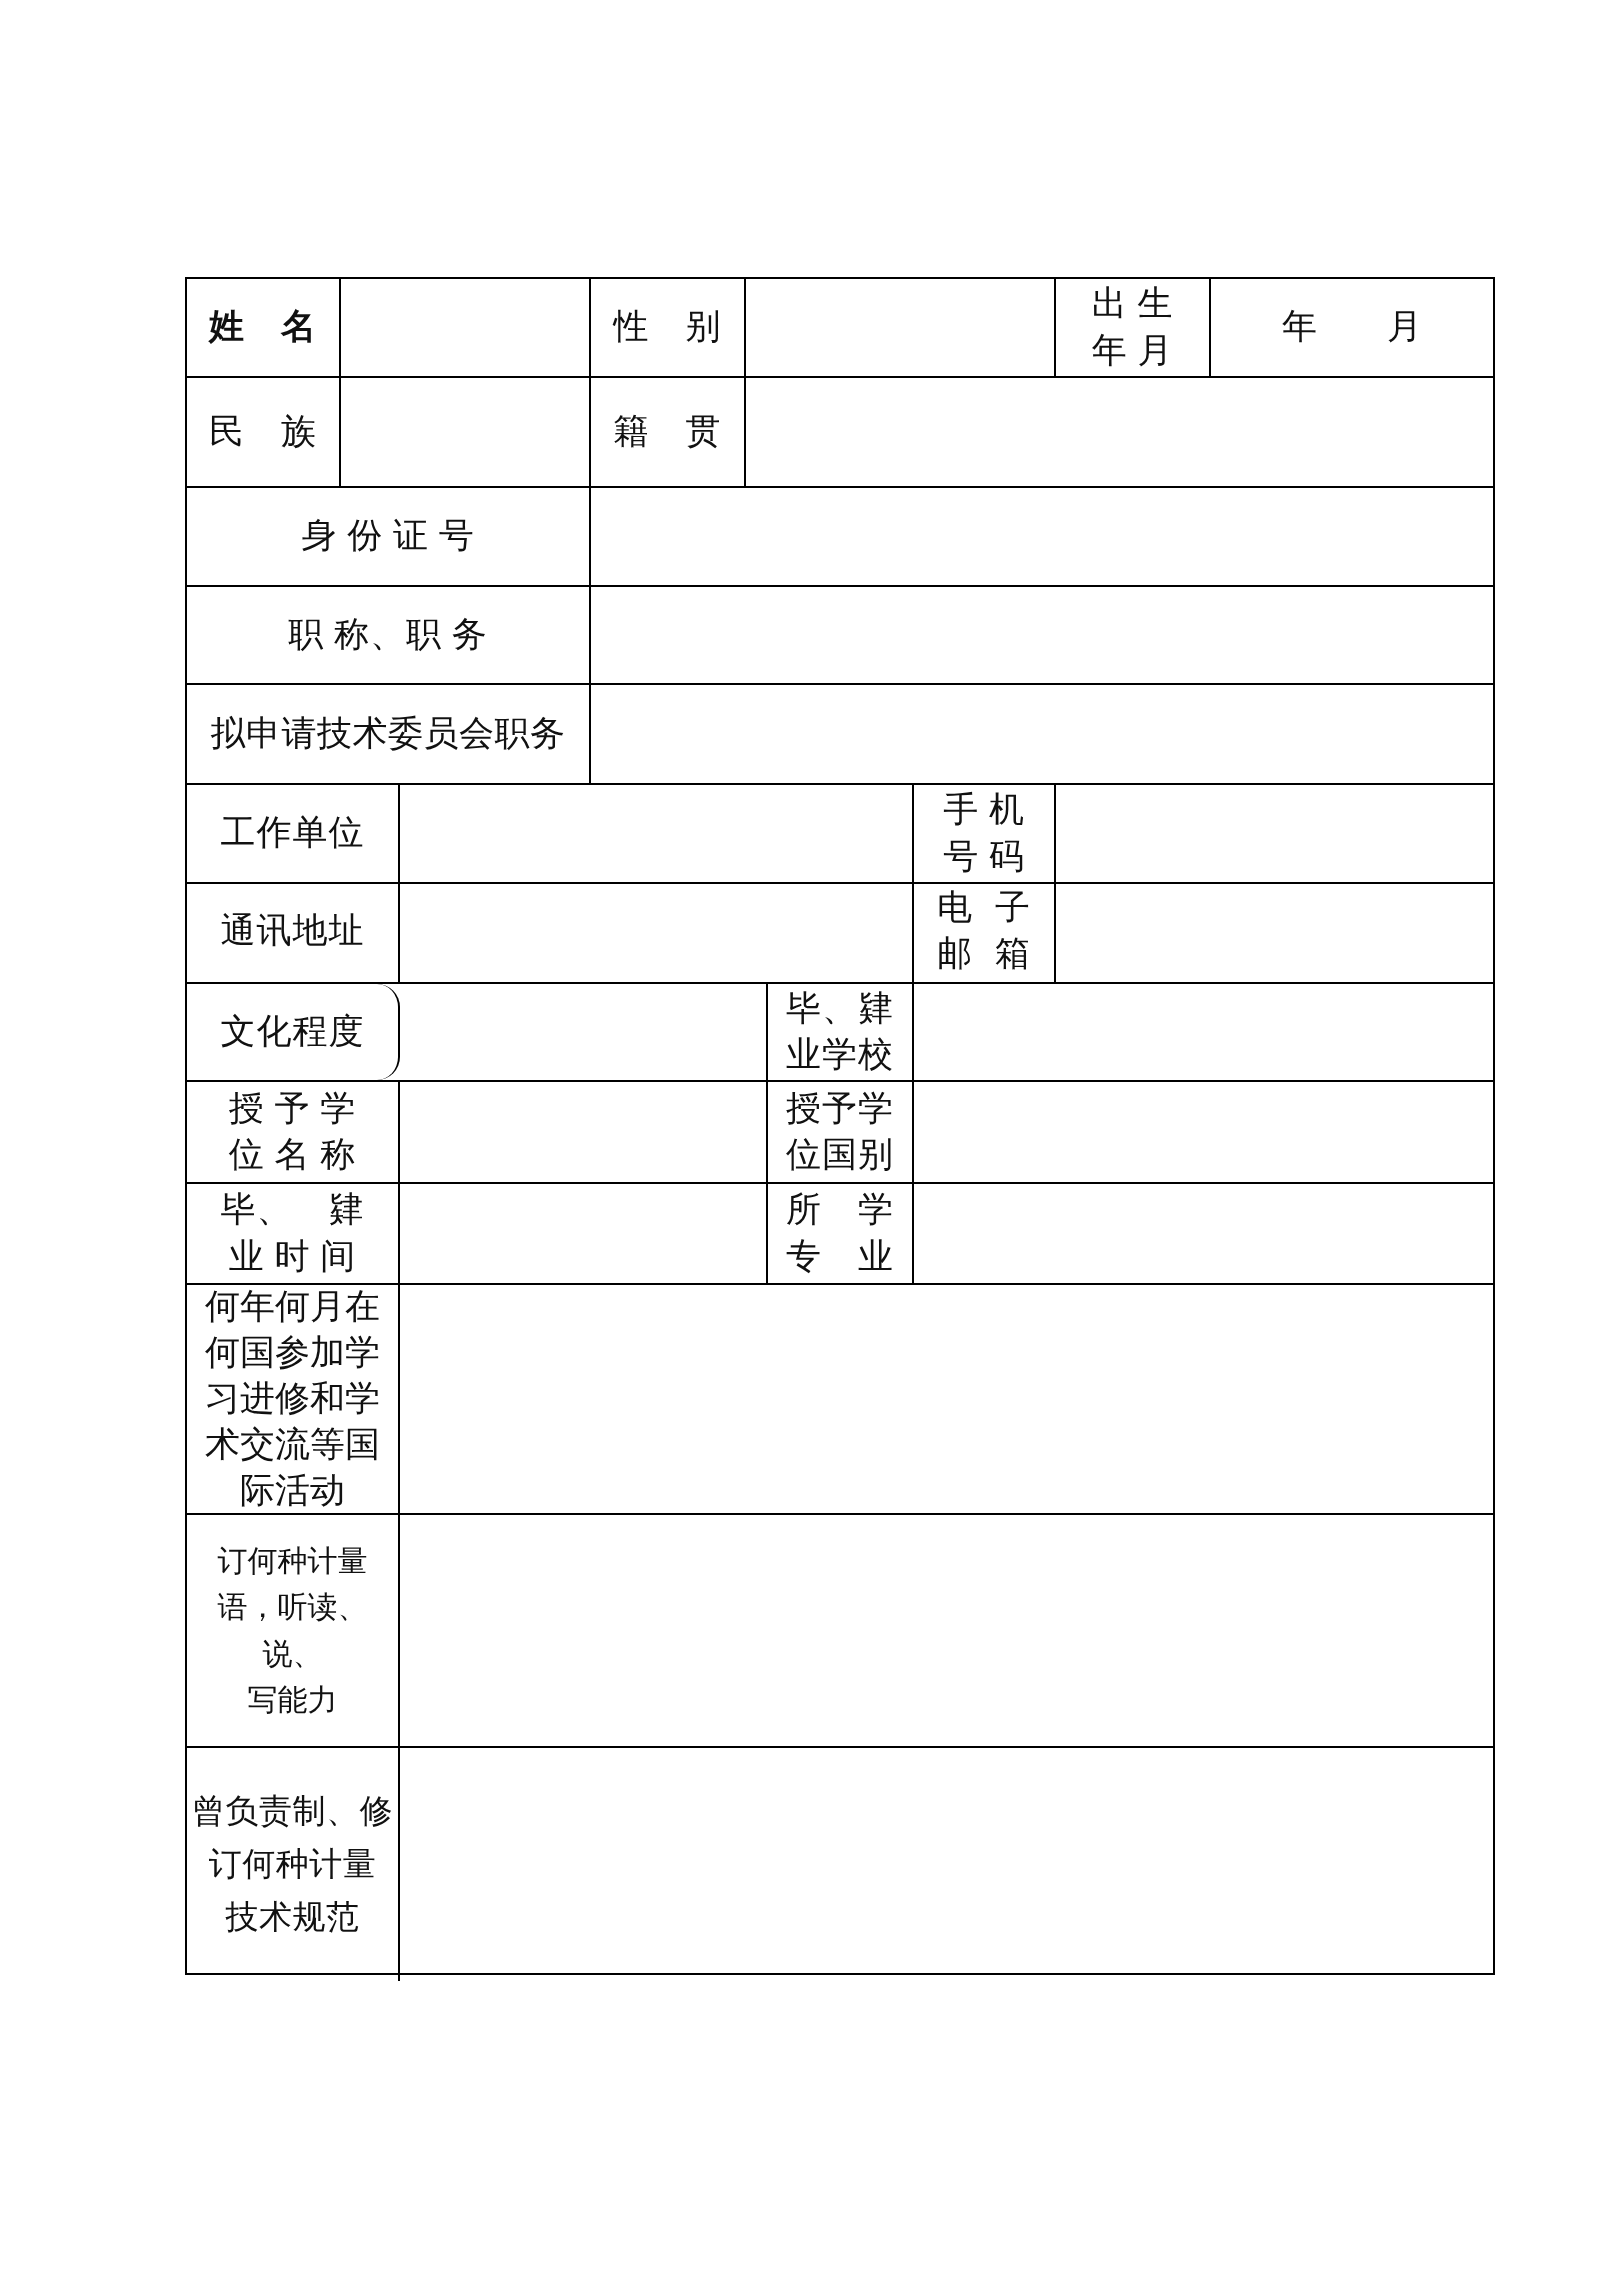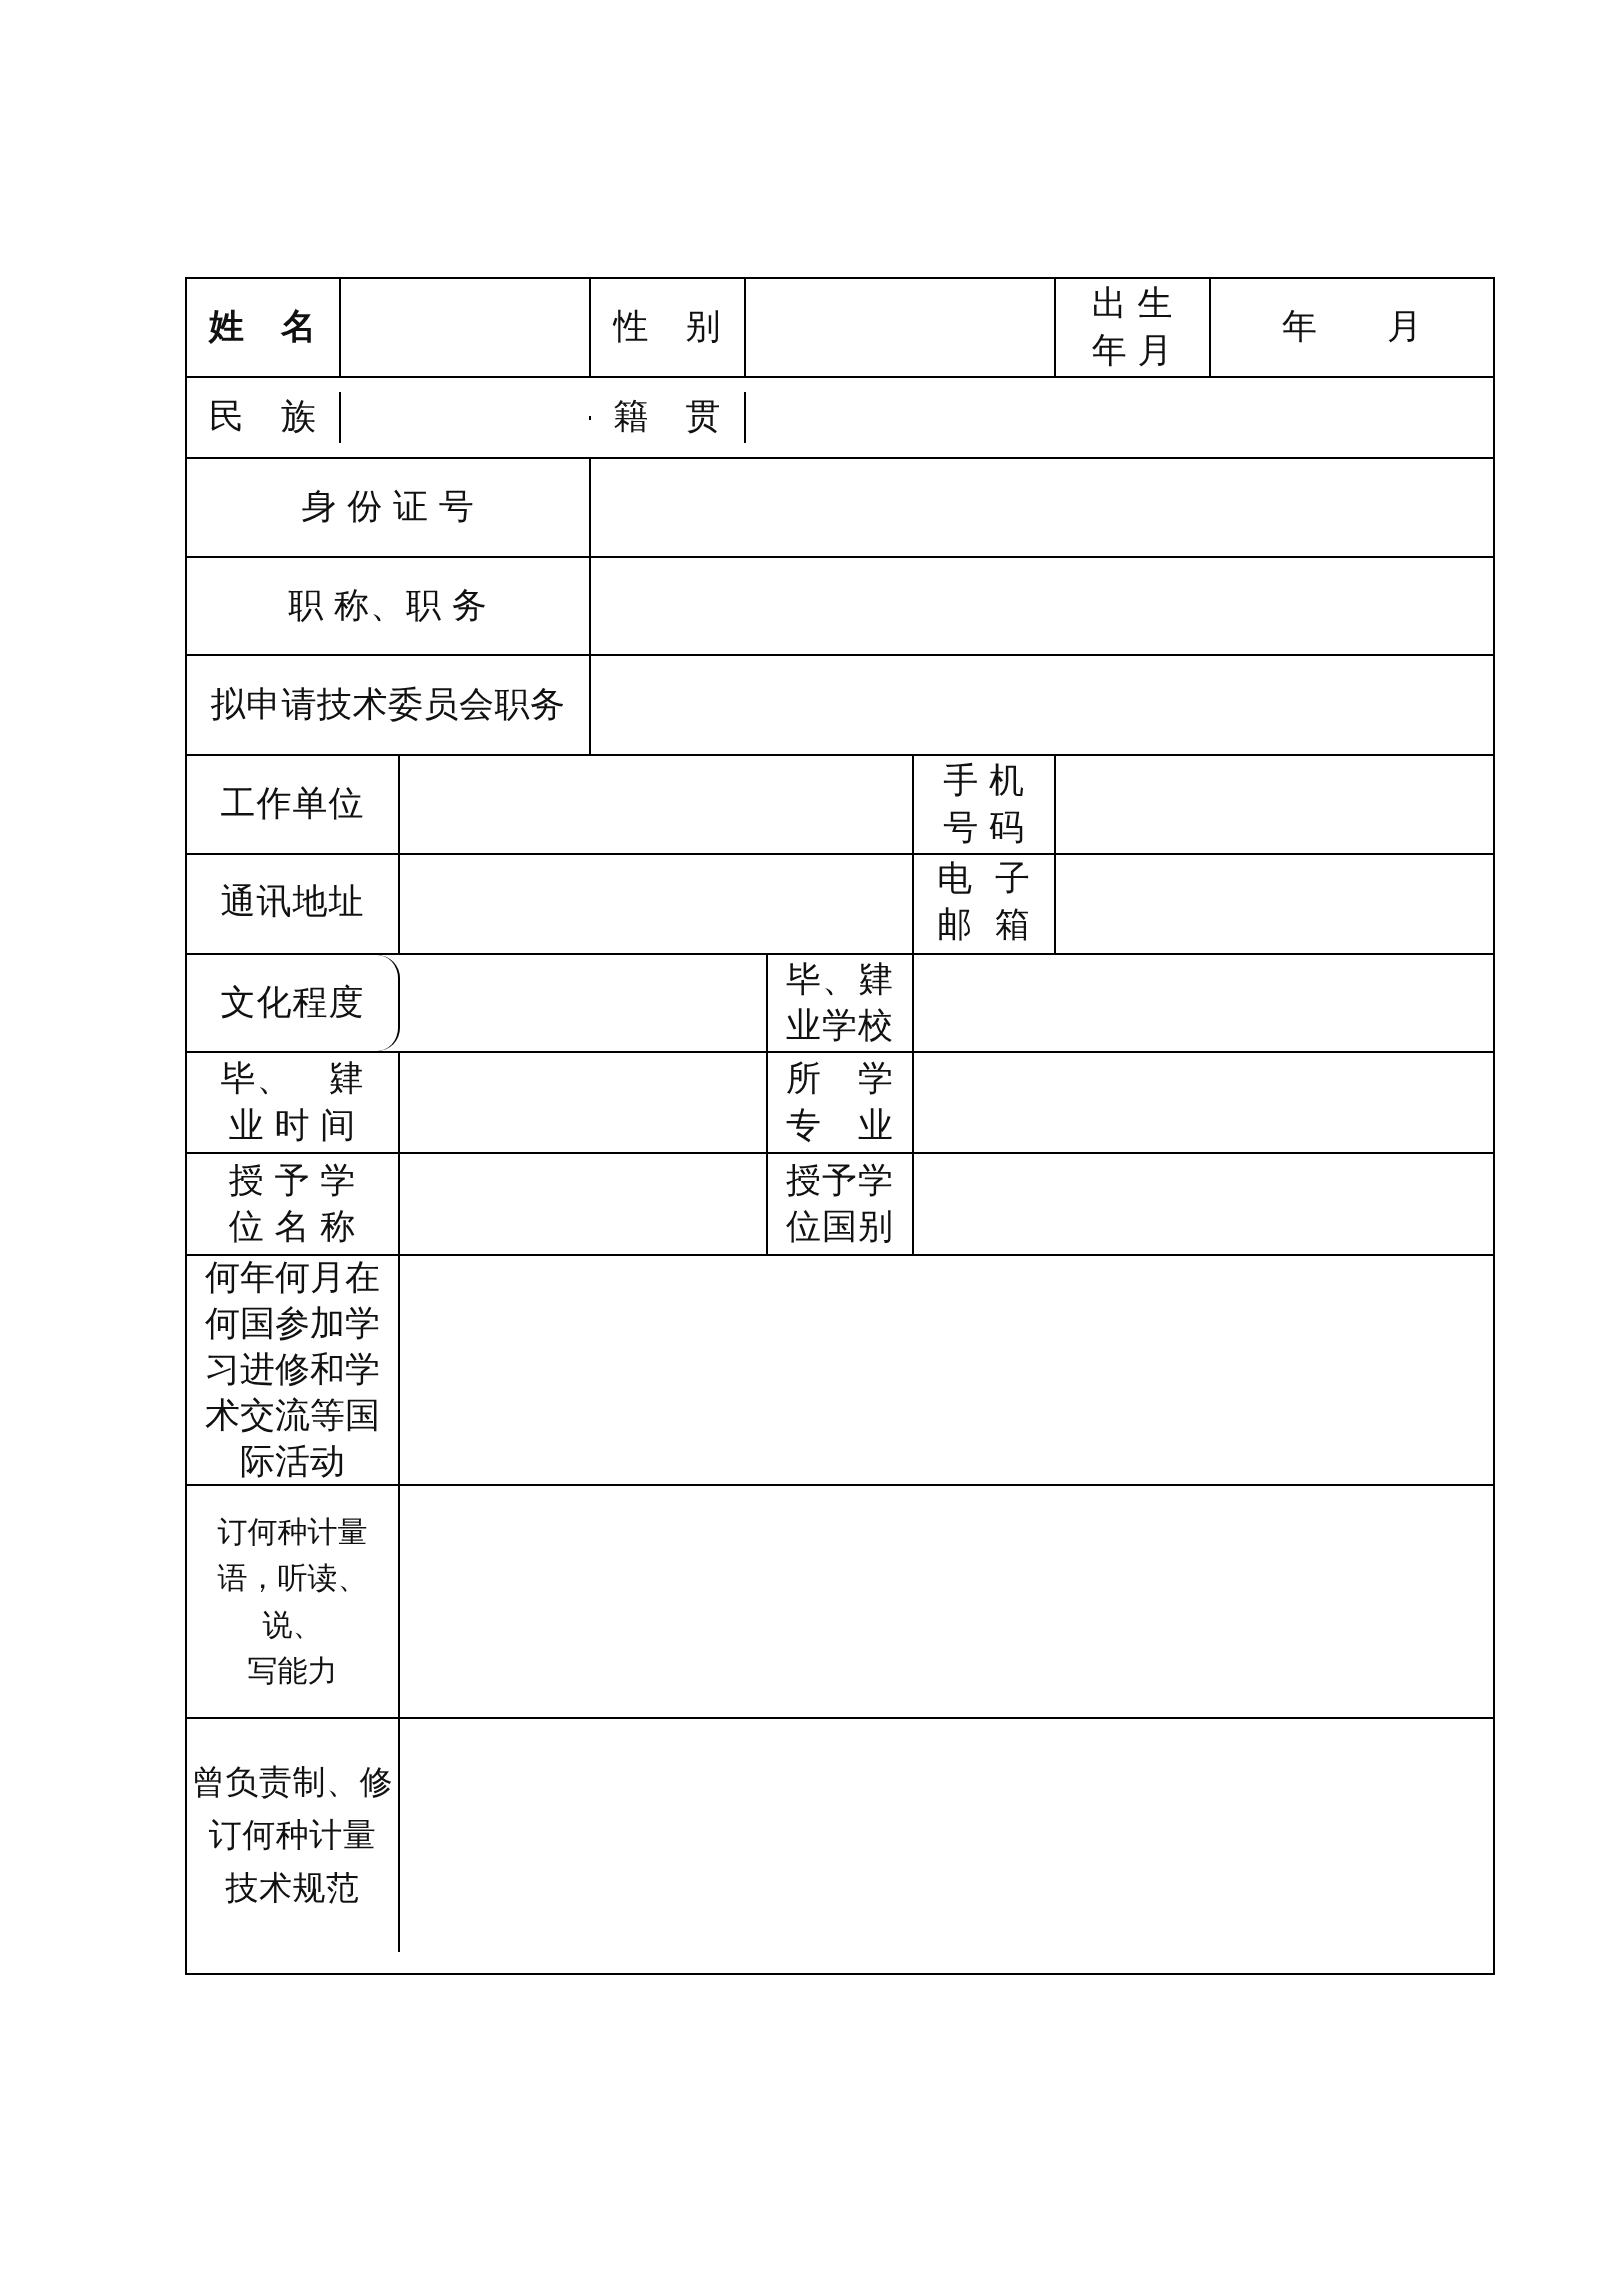--- a/index.html
+++ b/index.html
@@ -71,21 +71,21 @@
   <div class="form-table" data-name="form-table">
       <div class="t-row" data-name="row-name-gender-birth" style="height: 99px;">
         <div class="t-cell label" data-name="name-label" style="flex: 0 0 154px; width: 154px; font-weight: bold;">姓　名</div>
         <div class="t-cell input" data-name="name-input-cell" style="flex: 0 0 250px; width: 250px;"></div>
         <div class="t-cell label" data-name="gender-label" style="flex: 0 0 155px; width: 155px;">性　别</div>
         <div class="t-cell input" data-name="gender-input-cell" style="flex: 0 0 310px; width: 310px;"></div>
         <div class="t-cell label" data-name="birth-date-label" style="flex: 0 0 155px; width: 155px;">出 生
 年 月</div>
         <div class="t-cell input" data-name="birth-date-input-cell" style="flex: 1 1 auto;">年　　月</div>
       </div>
-      <div class="t-row" data-name="row-ethnicity-nativeplace" style="height: 81px; align-items: center;">
+      <div class="t-row" data-name="row-ethnicity-nativeplace" style="height: 110px;">
         <div class="t-cell label" data-name="ethnicity-label" style="flex: 0 0 154px; width: 154px;">民　族</div>
         <div class="t-cell input" data-name="ethnicity-input-cell" style="flex: 0 0 250px; width: 250px;"></div>
         <div class="t-cell label" data-name="native-place-label" style="flex: 0 0 155px; width: 155px;">籍　贯</div>
         <div class="t-cell input" data-name="native-place-input-cell" style="flex: 1 1 auto;"></div>
       </div>
       <div class="t-row" data-name="row-id-number" style="height: 99px;">
         <div class="t-cell label" data-name="id-number-label" style="flex: 0 0 404px; width: 404px;">身 份  证 号</div>
         <div class="t-cell input" data-name="id-number-input-cell" style="flex: 1 1 auto;"></div>
       </div>
       <div class="t-row" data-name="row-title-position" style="height: 98px;">
@@ -110,35 +110,35 @@
 邮 箱</div>
         <div class="t-cell input" data-name="email-input-cell" style="flex: 1 1 auto;"></div>
       </div>
       <div class="t-row" data-name="row-education-school" style="height: 98px;">
         <div class="t-cell label" data-name="education-level-label" style="flex: 0 0 213px; width: 213px; border-radius: 23px;">文化程度</div>
         <div class="t-cell input" data-name="education-level-input-cell" style="flex: 0 0 368px; width: 368px;"></div>
         <div class="t-cell label" data-name="graduation-school-label" style="flex: 0 0 146px; width: 146px; text-align: center;">毕、肄
 业学校</div>
         <div class="t-cell input" data-name="graduation-school-input-cell" style="flex: 1 1 auto;"></div>
       </div>
+      <div class="t-row" data-name="row-degree-name-country" style="height: 102px;">
+        <div class="t-cell label" data-name="degree-name-label" style="flex: 0 0 213px; width: 213px;">授 予 学
+位 名 称</div>
+        <div class="t-cell input" data-name="degree-name-input-cell" style="flex: 0 0 368px; width: 368px;"></div>
+        <div class="t-cell label" data-name="degree-country-label" style="flex: 0 0 146px; width: 146px;">授予学
+位国别</div>
+        <div class="t-cell input" data-name="degree-country-input-cell" style="flex: 1 1 auto;"></div>
+      </div>
       <div class="t-row" data-name="row-gradtime-major" style="height: 101px;">
         <div class="t-cell label" data-name="graduation-time-label" style="flex: 0 0 213px; width: 213px;">毕、　肄
 业 时 间</div>
         <div class="t-cell input" data-name="graduation-time-input-cell" style="flex: 0 0 368px; width: 368px;"></div>
         <div class="t-cell label" data-name="major-label" style="flex: 0 0 146px; width: 146px;">所　学
 专　业</div>
         <div class="t-cell input" data-name="major-input-cell" style="flex: 1 1 auto;"></div>
-      </div>
-      <div class="t-row" data-name="row-degree-name-country" style="height: 102px;">
-        <div class="t-cell label" data-name="degree-name-label" style="flex: 0 0 213px; width: 213px;">授 予 学
-位 名 称</div>
-        <div class="t-cell input" data-name="degree-name-input-cell" style="flex: 0 0 368px; width: 368px;"></div>
-        <div class="t-cell label" data-name="degree-country-label" style="flex: 0 0 146px; width: 146px;">授予学
-位国别</div>
-        <div class="t-cell input" data-name="degree-country-input-cell" style="flex: 1 1 auto;"></div>
       </div>
       <div class="t-row" data-name="row-international-activities" style="height: 230px;">
         <div class="t-cell label" data-name="intl-activities-label" style="flex: 0 0 213px; width: 213px;">何年何月在
 何国参加学
 习进修和学
 术交流等国
 际活动</div>
         <div class="t-cell input" data-name="intl-activities-input-cell" style="flex: 1 1 auto;"></div>
       </div>
       <div class="t-row" data-name="row-foreign-language" style="height: 233px;">

